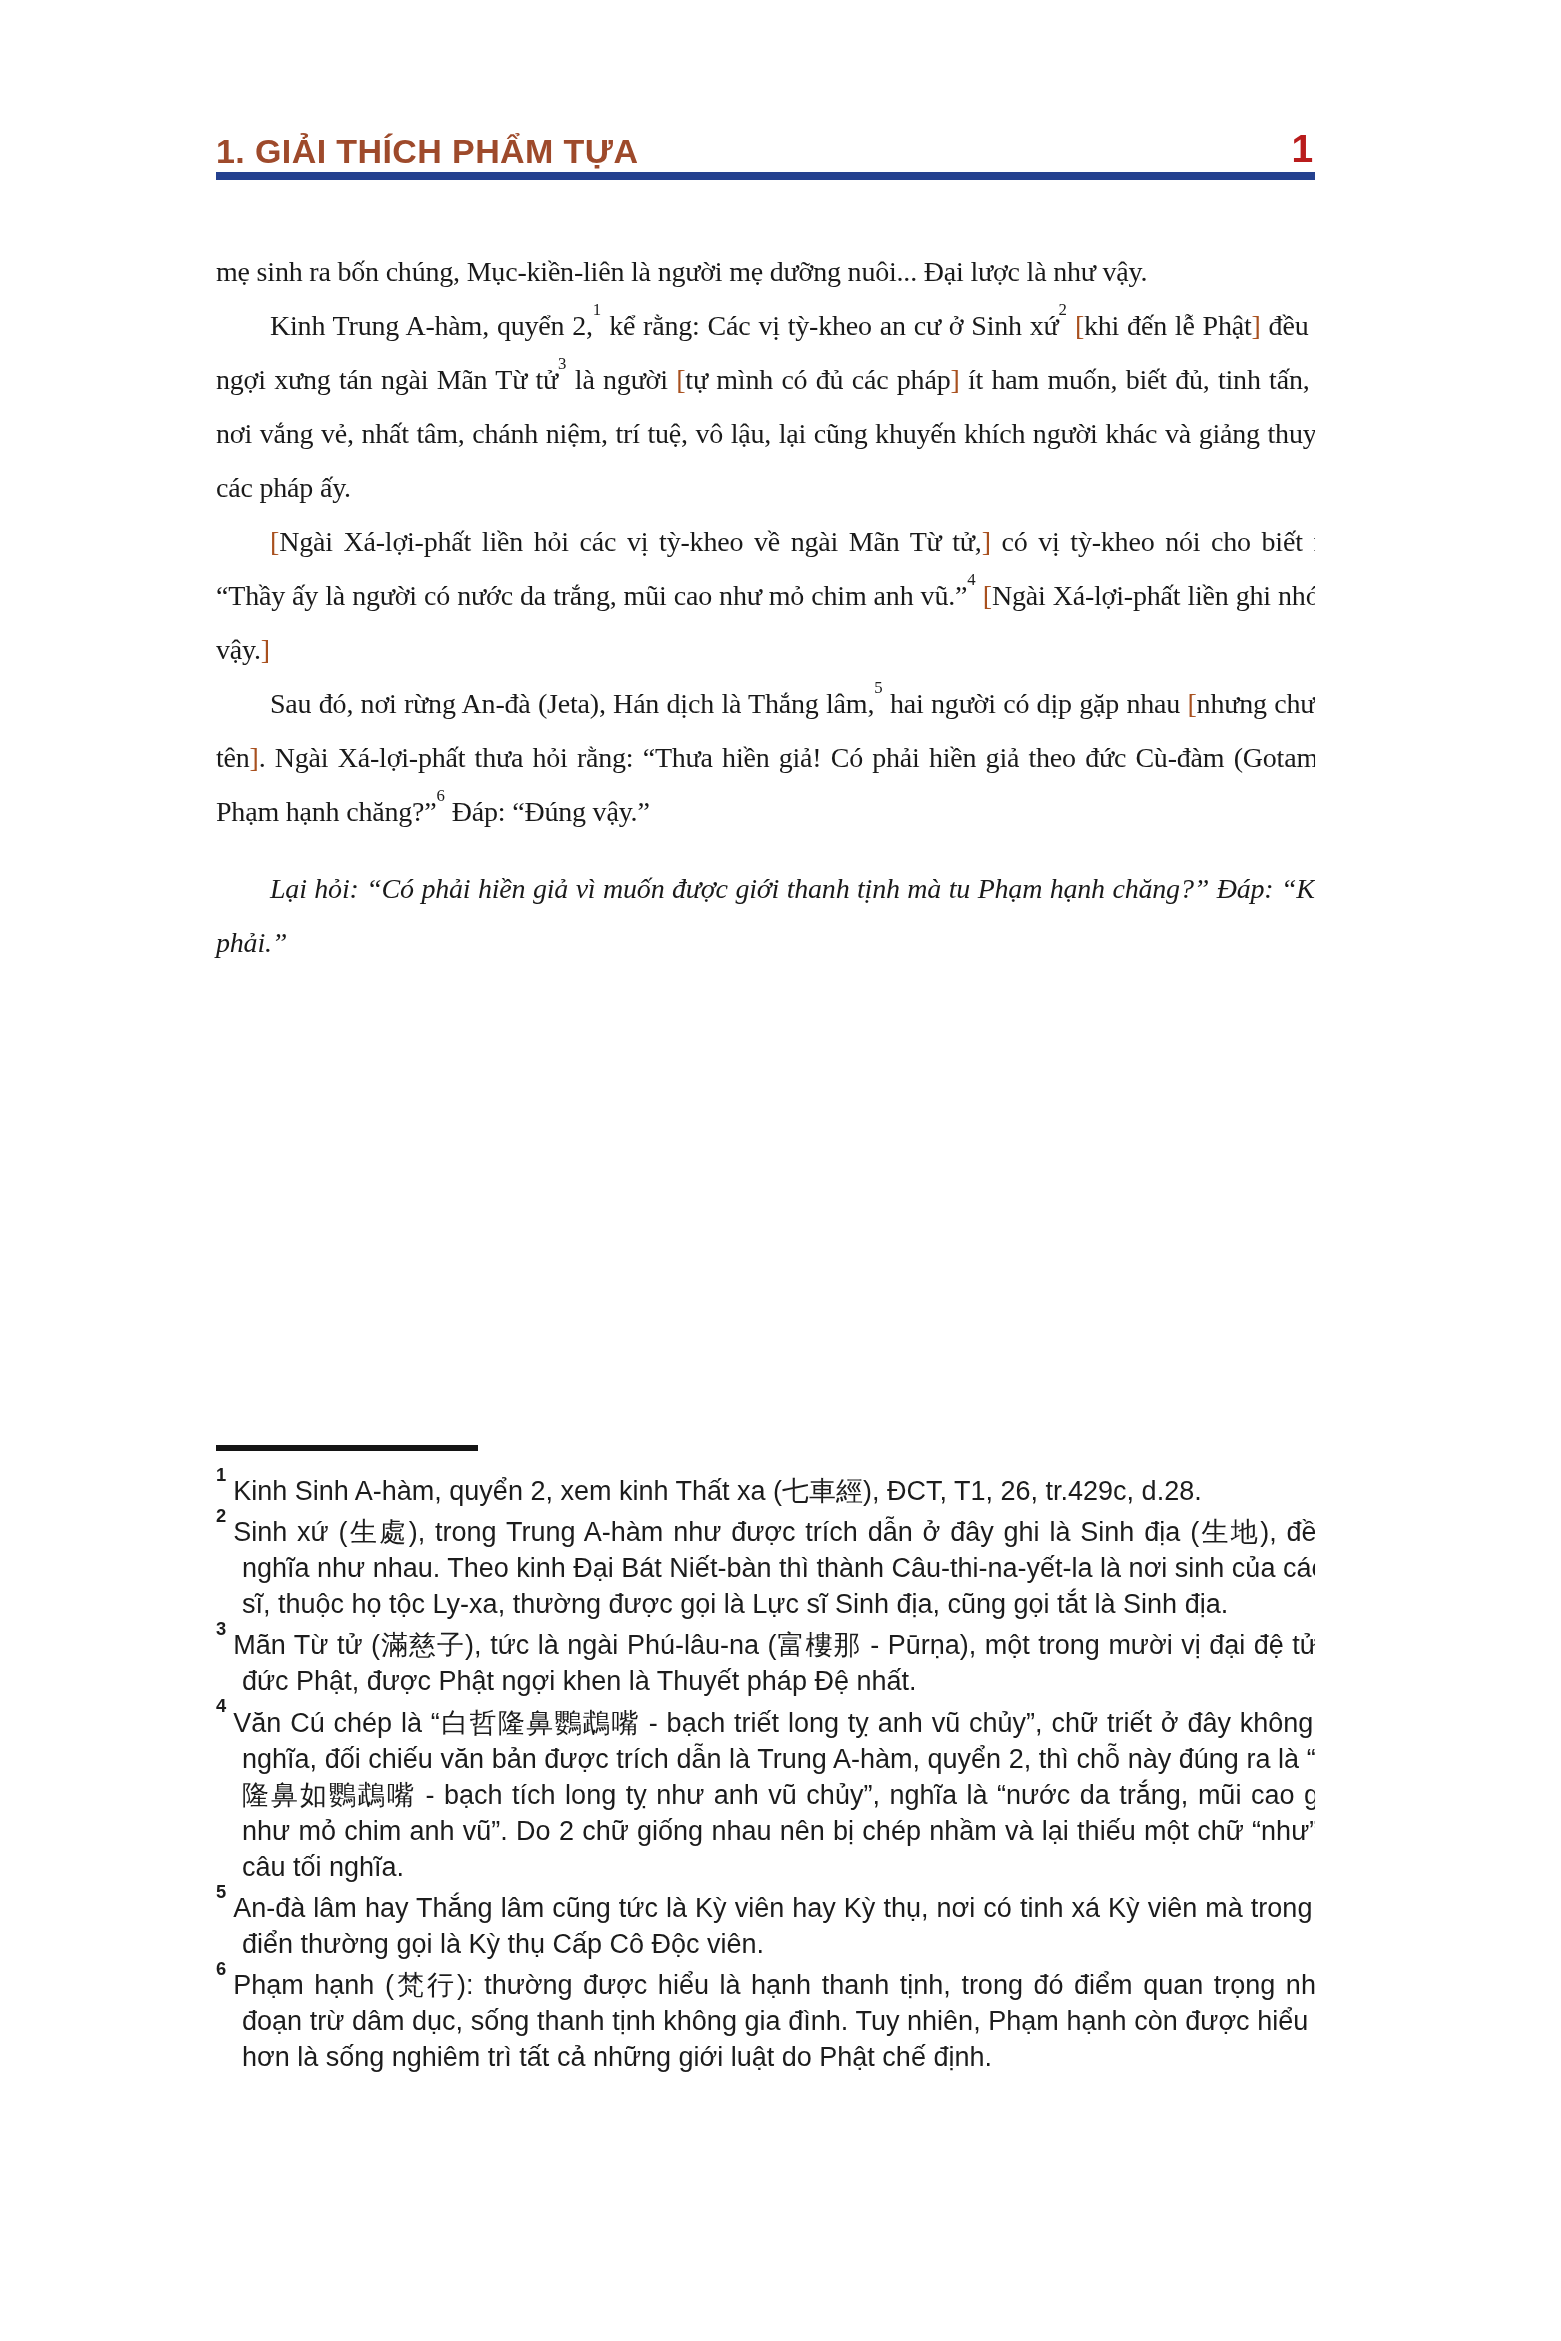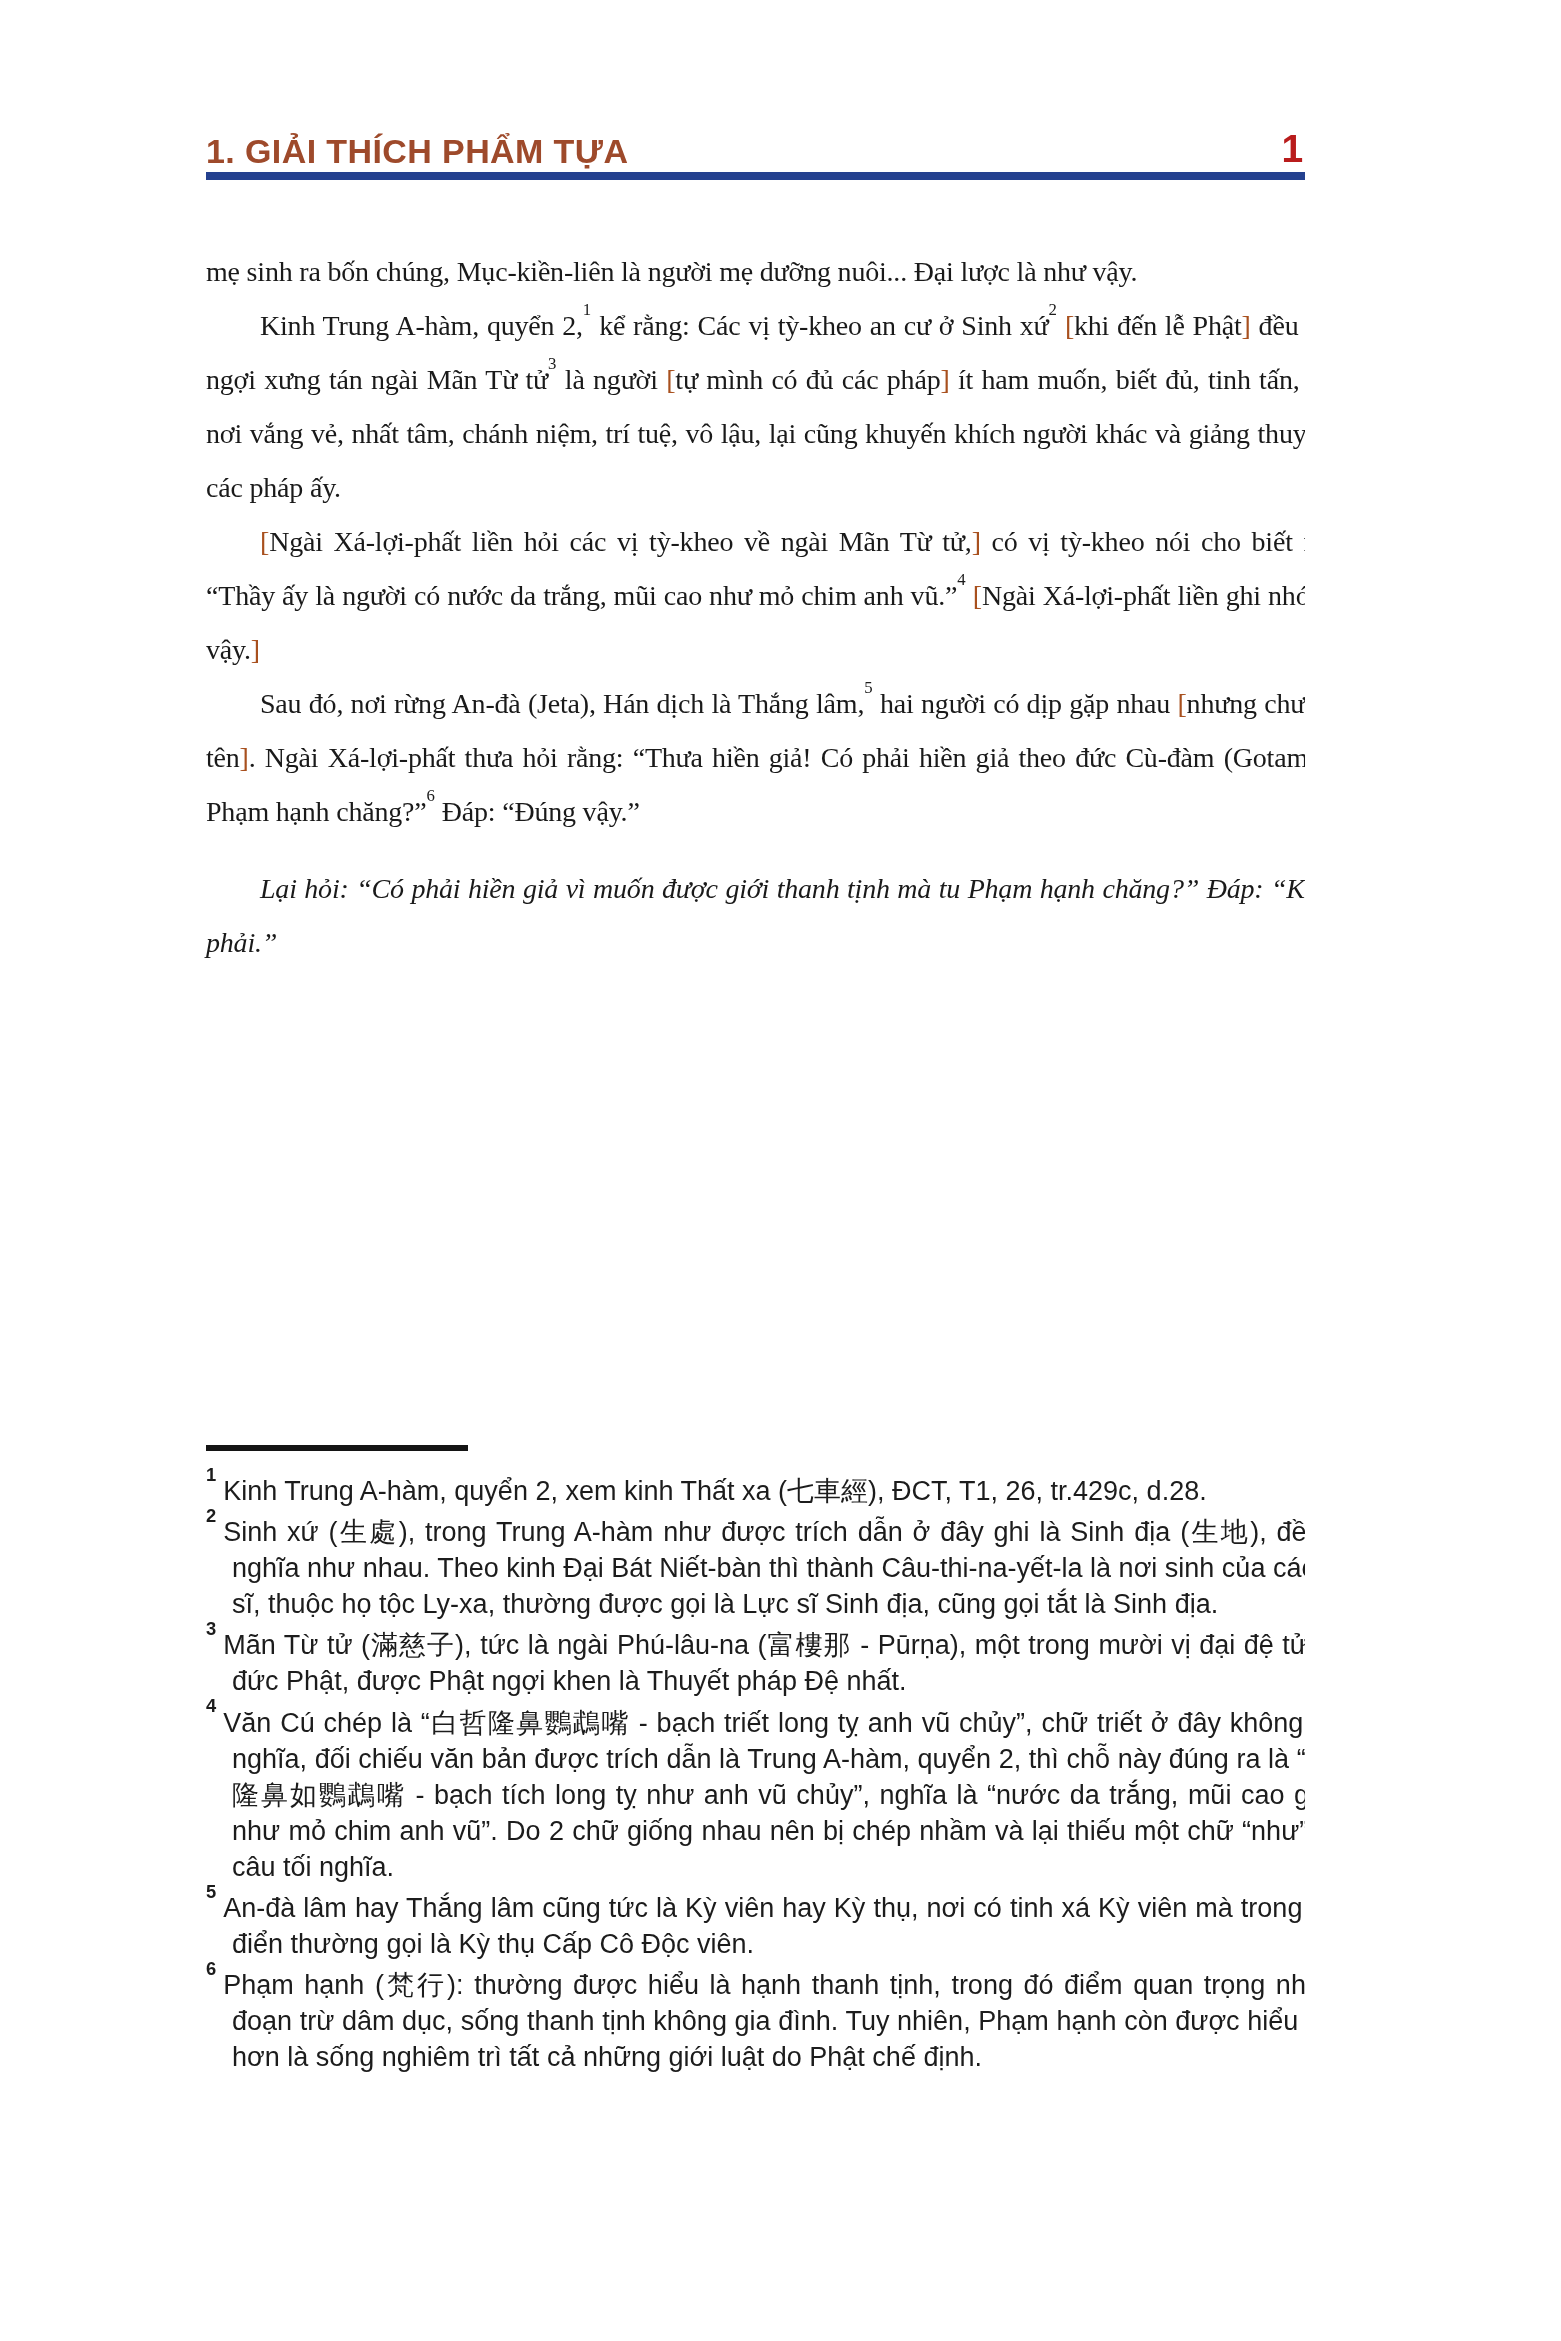--- a/index.html
+++ b/index.html
@@ -5,20 +5,21 @@
   html, body { margin: 0; padding: 0; background: #ffffff; }
 
   .page {
     position: relative;
     width: 1305px;
     height: 2342px;
     background: #ffffff;
     font-family: "Liberation Serif", "DejaVu Serif", serif;
     color: #1a1a1a;
     overflow: hidden;
+    margin-left: 10px;
   }
 
   
   .header-row {
     position: absolute;
     left: 206px;
     width: 1151px;
     top: 118px;
     height: 50px;
     display: flex;
@@ -125,21 +126,21 @@
       <p class="para"><span>mẹ sinh ra bốn chúng, Mục-kiền-liên là người mẹ dưỡng nuôi... Đại lược là như vậy.</span></p>
       <p class="para indent"><span>Kinh Trung A-hàm, quyển 2,</span><sup class="fnref">1</sup><span> kể rằng: Các vị tỳ-kheo an cư ở Sinh xứ</span><sup class="fnref">2</sup><span> </span><span class="bracket">[</span><span>khi đến lễ Phật</span><span class="bracket">]</span><span> đều khen ngợi xưng tán ngài Mãn Từ tử</span><sup class="fnref">3</sup><span> là người </span><span class="bracket">[</span><span>tự mình có đủ các pháp</span><span class="bracket">]</span><span> ít ham muốn, biết đủ, tinh tấn, sống nơi vắng vẻ, nhất tâm, chánh niệm, trí tuệ, vô lậu, lại cũng khuyến khích người khác và giảng thuyết về các pháp ấy.</span></p>
       <p class="para indent"><span class="bracket">[</span><span>Ngài Xá-lợi-phất liền hỏi các vị tỳ-kheo về ngài Mãn Từ tử,</span><span class="bracket">]</span><span> có vị tỳ-kheo nói cho biết rằng: “Thầy ấy là người có nước da trắng, mũi cao như mỏ chim anh vũ.”</span><sup class="fnref">4</sup><span> </span><span class="bracket">[</span><span>Ngài Xá-lợi-phất liền ghi nhớ như vậy.</span><span class="bracket">]</span></p>
       <p class="para indent"><span>Sau đó, nơi rừng An-đà (Jeta), Hán dịch là Thắng lâm,</span><sup class="fnref">5</sup><span> hai người có dịp gặp nhau </span><span class="bracket">[</span><span>nhưng chưa hỏi tên</span><span class="bracket">]</span><span>. Ngài Xá-lợi-phất thưa hỏi rằng: “Thưa hiền giả! Có phải hiền giả theo đức Cù-đàm (Gotama) tu Phạm hạnh chăng?”</span><sup class="fnref">6</sup><span> Đáp: “Đúng vậy.”</span></p>
       <p class="para indent spaced"><span>Lại hỏi: “Có phải hiền giả vì muốn được giới thanh tịnh mà tu Phạm hạnh chăng?” Đáp: “Không phải.”</span></p>
     </main>
 
   <div class="fn-rule"></div>
 
   <section class="footnotes" id="footnotes">
-      <p class="footnote"><sup class="fn-marker">1</sup><span>Kinh Trung A-hàm, quyển 2, xem kinh Thất xa (七車經), ĐCT, T1, 26, tr.429c, d.28.</span></p>
+      <p class="footnote"><sup class="fn-marker">1</sup><span>Kinh Sinh A-hàm, quyển 2, xem kinh Thất xa (七車經), ĐCT, T1, 26, tr.429c, d.28.</span></p>
       <p class="footnote"><sup class="fn-marker">2</sup><span>Sinh xứ (生處), trong Trung A-hàm như được trích dẫn ở đây ghi là Sinh địa (生地), đều có nghĩa như nhau. Theo kinh Đại Bát Niết-bàn thì thành Câu-thi-na-yết-la là nơi sinh của các lực sĩ, thuộc họ tộc Ly-xa, thường được gọi là Lực sĩ Sinh địa, cũng gọi tắt là Sinh địa.</span></p>
       <p class="footnote"><sup class="fn-marker">3</sup><span>Mãn Từ tử (滿慈子), tức là ngài Phú-lâu-na (富樓那 - Pūrṇa), một trong mười vị đại đệ tử của đức Phật, được Phật ngợi khen là Thuyết pháp Đệ nhất.</span></p>
       <p class="footnote"><sup class="fn-marker">4</sup><span>Văn Cú chép là “白哲隆鼻鸚鵡嘴 - bạch triết long tỵ anh vũ chủy”, chữ triết ở đây không hợp nghĩa, đối chiếu văn bản được trích dẫn là Trung A-hàm, quyển 2, thì chỗ này đúng ra là “白皙隆鼻如鸚鵡嘴 - bạch tích long tỵ như anh vũ chủy”, nghĩa là “nước da trắng, mũi cao giống như mỏ chim anh vũ”. Do 2 chữ giống nhau nên bị chép nhầm và lại thiếu một chữ “như” làm câu tối nghĩa.</span></p>
       <p class="footnote"><sup class="fn-marker">5</sup><span>An-đà lâm hay Thắng lâm cũng tức là Kỳ viên hay Kỳ thụ, nơi có tinh xá Kỳ viên mà trong kinh điển thường gọi là Kỳ thụ Cấp Cô Độc viên.</span></p>
       <p class="footnote"><sup class="fn-marker">6</sup><span>Phạm hạnh (梵行): thường được hiểu là hạnh thanh tịnh, trong đó điểm quan trọng nhất là đoạn trừ dâm dục, sống thanh tịnh không gia đình. Tuy nhiên, Phạm hạnh còn được hiểu rộng hơn là sống nghiêm trì tất cả những giới luật do Phật chế định.</span></p>
     </section>
 
 </div>
 
 

